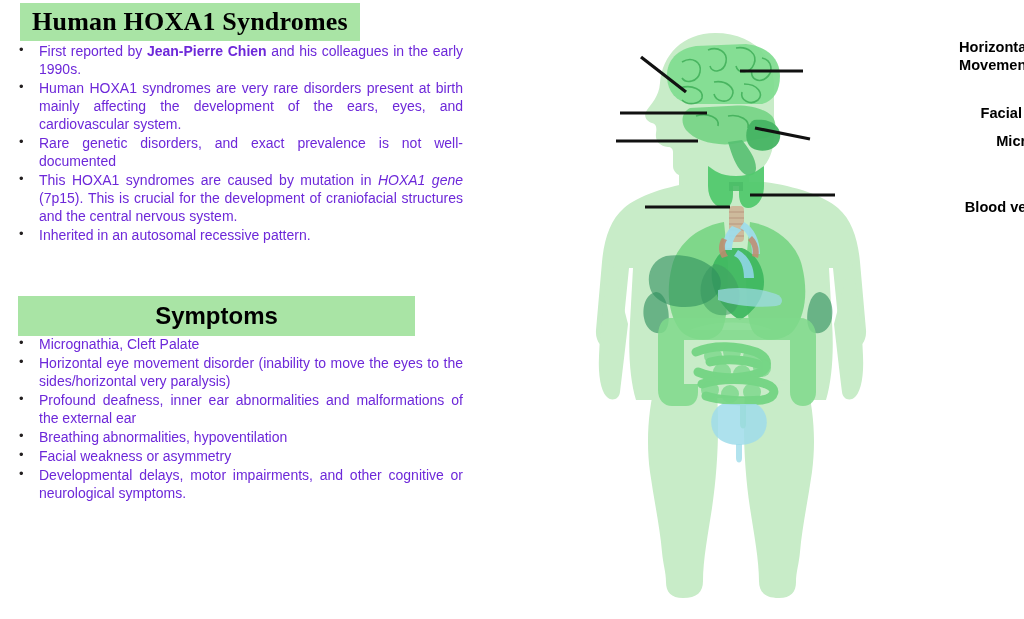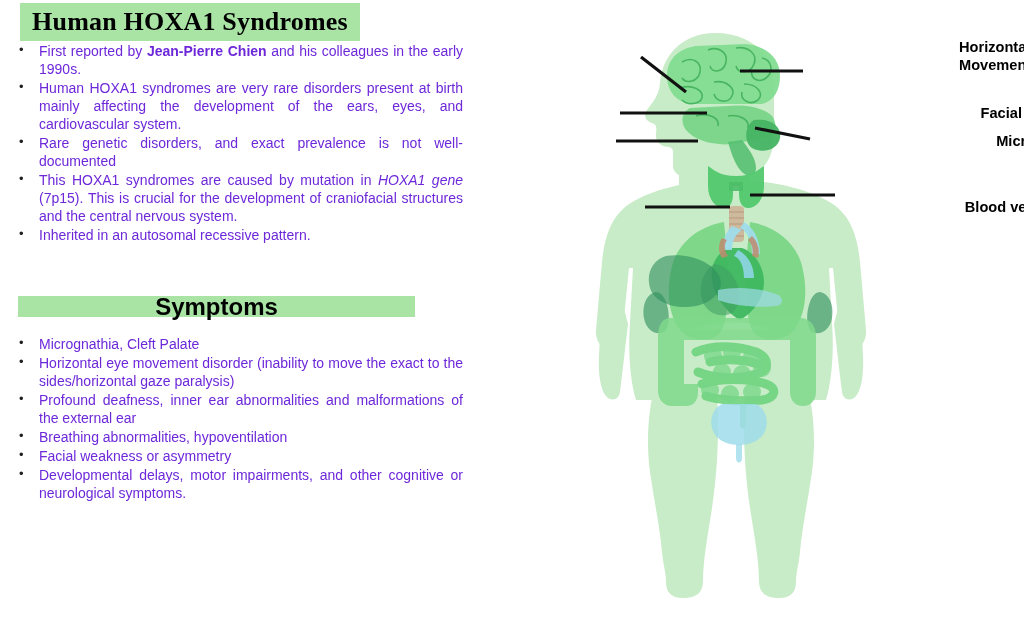--- a/index.html
+++ b/index.html
@@ -44,21 +44,21 @@
     font-family: "Liberation Serif", serif;
     font-weight: bold;
     font-size: 26px;
     letter-spacing: 0.2px;
     color: #000000;
   }
   #symptoms-banner {
     left: 18px;
     top: 296px;
     width: 397px;
-    height: 21px;
+    height: 40px;
   }
   #symptoms-banner .banner-text {
     font-family: "Liberation Sans", sans-serif;
     font-weight: bold;
     font-size: 24px;
     color: #000000;
   }
 
   .bullet-list {
     position: absolute;
@@ -149,21 +149,21 @@
 
   <div class="section-banner" id="symptoms-banner">
     <span class="banner-text">Symptoms</span>
   </div>
 
   <ul class="bullet-list" id="symptoms-list">
       <li class="bullet-item justify">
         <span class="txt"><span>Micrognathia, Cleft Palate</span></span>
       </li>
       <li class="bullet-item justify">
-        <span class="txt"><span>Horizontal eye movement disorder (inability to move the exact to the sides/horizontal gaze paralysis)</span></span>
+        <span class="txt"><span>Horizontal eye movement disorder (inability to move the eyes to the sides/horizontal very paralysis)</span></span>
       </li>
       <li class="bullet-item justify">
         <span class="txt"><span>Profound deafness, inner ear abnormalities and malformations of the external ear</span></span>
       </li>
       <li class="bullet-item justify">
         <span class="txt"><span>Breathing abnormalities, hypoventilation</span></span>
       </li>
       <li class="bullet-item justify">
         <span class="txt"><span>Facial weakness or asymmetry</span></span>
       </li>

